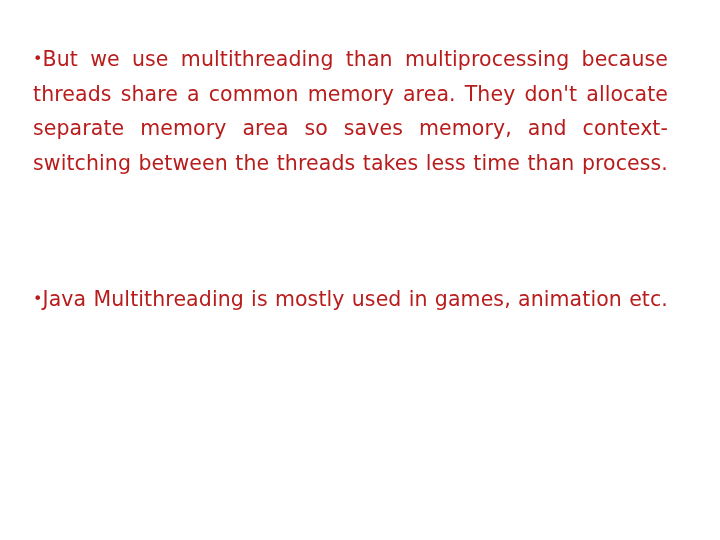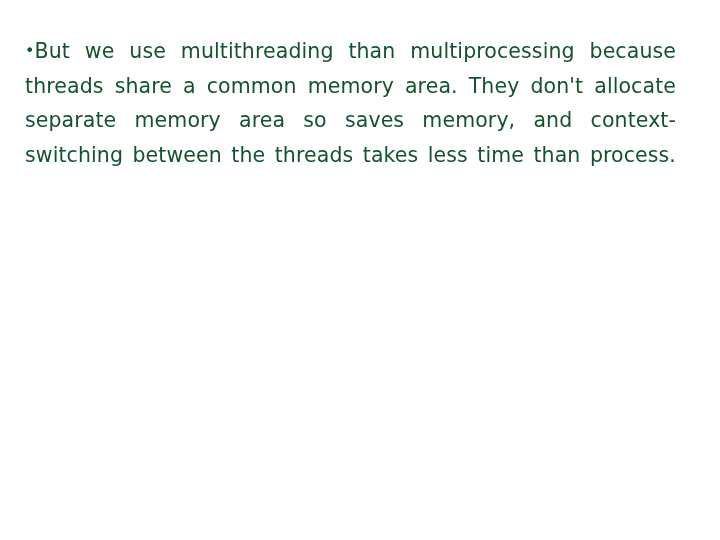--- a/index.html
+++ b/index.html
@@ -23,26 +23,26 @@
   }
 
   .body-block {
     position: absolute;
     left: 17px;
     top: 26px;
     width: 667px;
   }
 
   .bullet-para {
-    color: #14532d;
+    color: #b91c1c;
     font-size: 20.5px;
     line-height: 34.6px;
     text-align: justify;
     text-justify: inter-word;
-    margin: 8px;
+    margin: 16px;
     letter-spacing: 0.1px;
     word-spacing: 0px;
   }
 
   
   .bullet-para::after {
     content: "";
     display: inline-block;
     width: 100%;
   }
@@ -63,16 +63,19 @@
 <div class="slide">
 
   <div class="body-block">
 
     <p class="bullet-para">
       <span class="marker">•</span><span>But we use multithreading than multiprocessing because threads share a common memory area. They don't allocate separate memory area so saves memory, and context-switching between the threads takes less time than process.</span>
     </p>
 
     <div class="para-gap"></div>
 
+    <p class="bullet-para">
+      <span class="marker">•</span><span>Java Multithreading is mostly used in games, animation etc.</span>
+    </p>
 
   </div>
 
 </div>
 
 </body></html>

